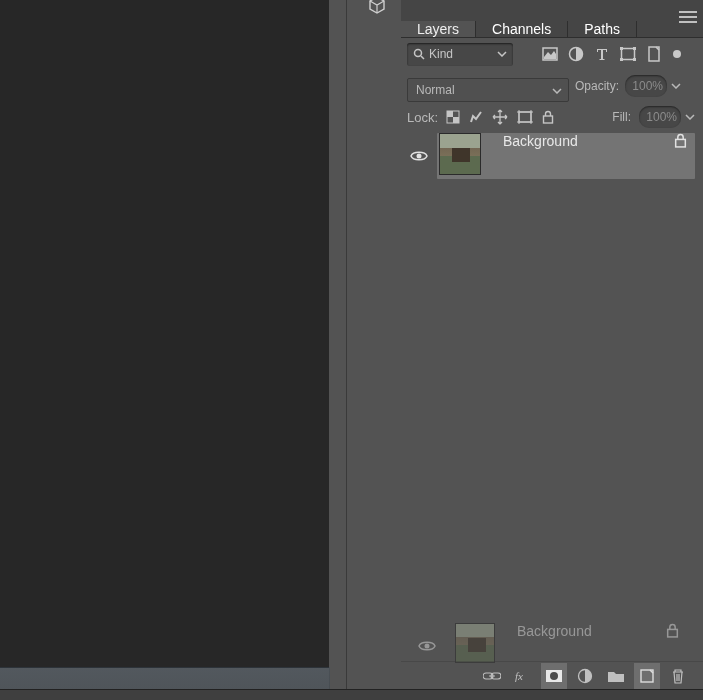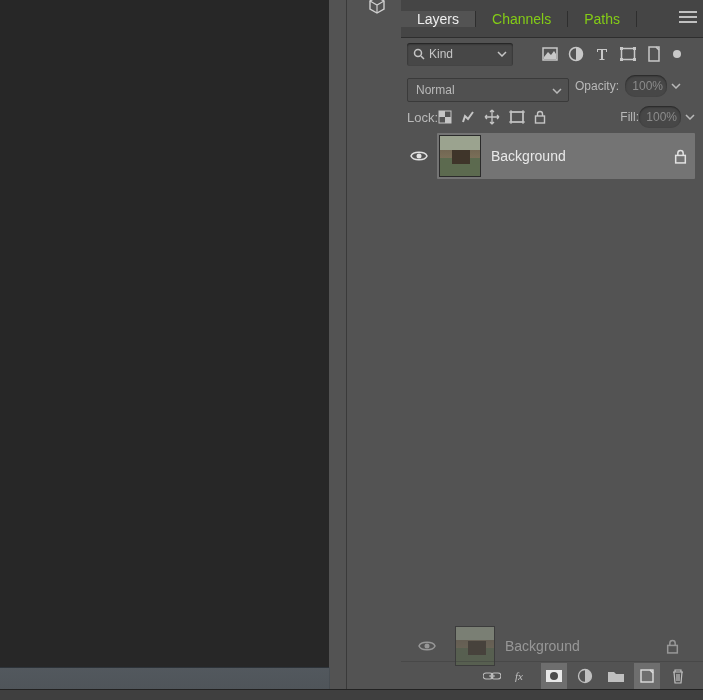--- a/index.html
+++ b/index.html
@@ -53,30 +53,30 @@
       position: absolute;
       left: 401px;
       top: 0;
       width: 302px;
       height: 700px;
       background: #535353;
     }
     .tabs {
       display: flex;
       height: 38px;
-      align-items: center;
+      align-items: flex-end;
       border-bottom: 1px solid #2e2e2e;
       position: relative;
       background: #454545;
     }
     .tab {
       padding: 0 16px;
       display: flex;
       align-items: center;
-      color: #84cc16;
+      color: #ffffff;
       font-size: 14px;
       border-right: 1px solid #2e2e2e;
       background: #454545;
       cursor: pointer;
     }
     .tab.active {
       background: #535353;
       color: #eeeeee;
     }
     .menu-icon-container {
@@ -195,20 +195,21 @@
       align-items: center;
       justify-content: center;
       margin-left: 2px;
     }
     .lock-row {
       display: flex;
       align-items: center;
       height: 30px;
       padding: 0 6px;
       color: #b9b9b9;
+      gap: 8px;
     }
     .lock-row .label {
       font-size: 13px;
     }
     .lock-icons {
       display: flex;
       gap: 9px;
       align-items: center;
     }
     .lock-icons svg { color: #c5c5c5; }
@@ -228,24 +229,25 @@
     .vis-col {
       width: 36px;
       display: flex;
       justify-content: center;
       align-items: center;
     }
     .sel-bg {
       flex: 1;
       height: 46px;
       display: flex;
-      align-items: center;
+      align-items: flex-start;
       border-radius: 1px;
       margin-right: 8px;
       padding-right: 8px;
+      gap: 12px;
     }
     .thumb {
       width: 42px;
       height: 42px;
       margin-left: 2px;
       border: 1px solid #2b2b2b;
       background: linear-gradient(180deg,#9ba38f 0%, #9ba38f 35%, #736753 35%, #7a6f58 55%, #5c6a4f 55%, #5c6a4f 100%);
       position: relative;
       flex-shrink: 0;
     }

